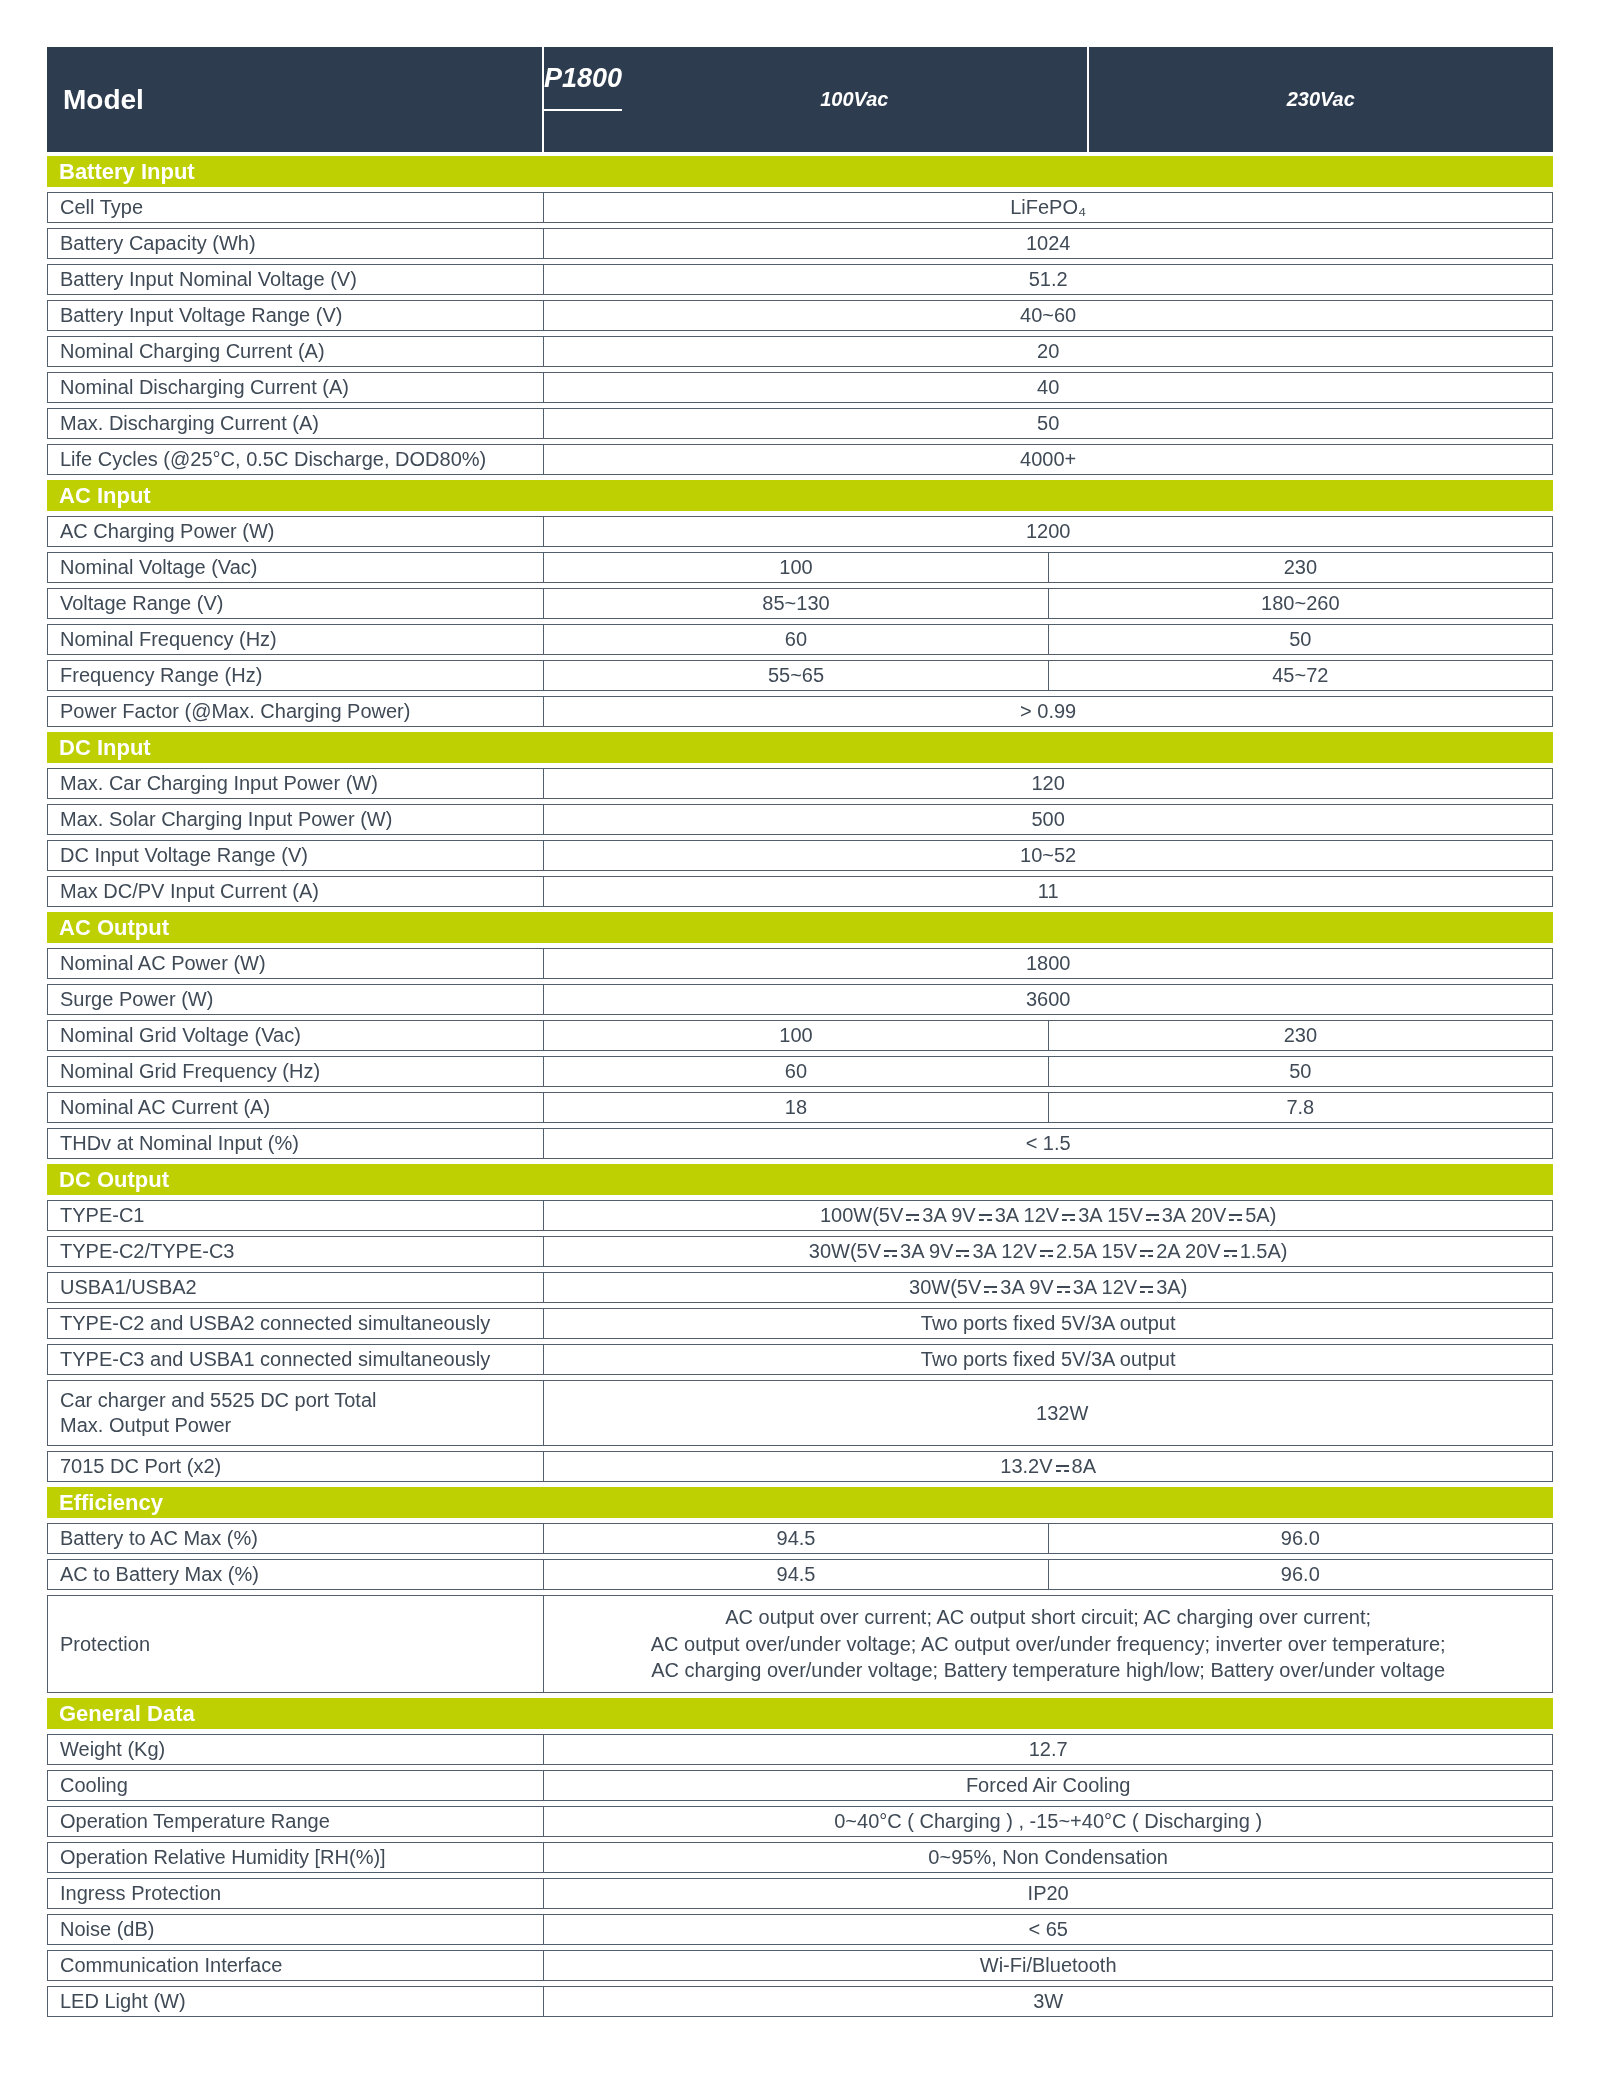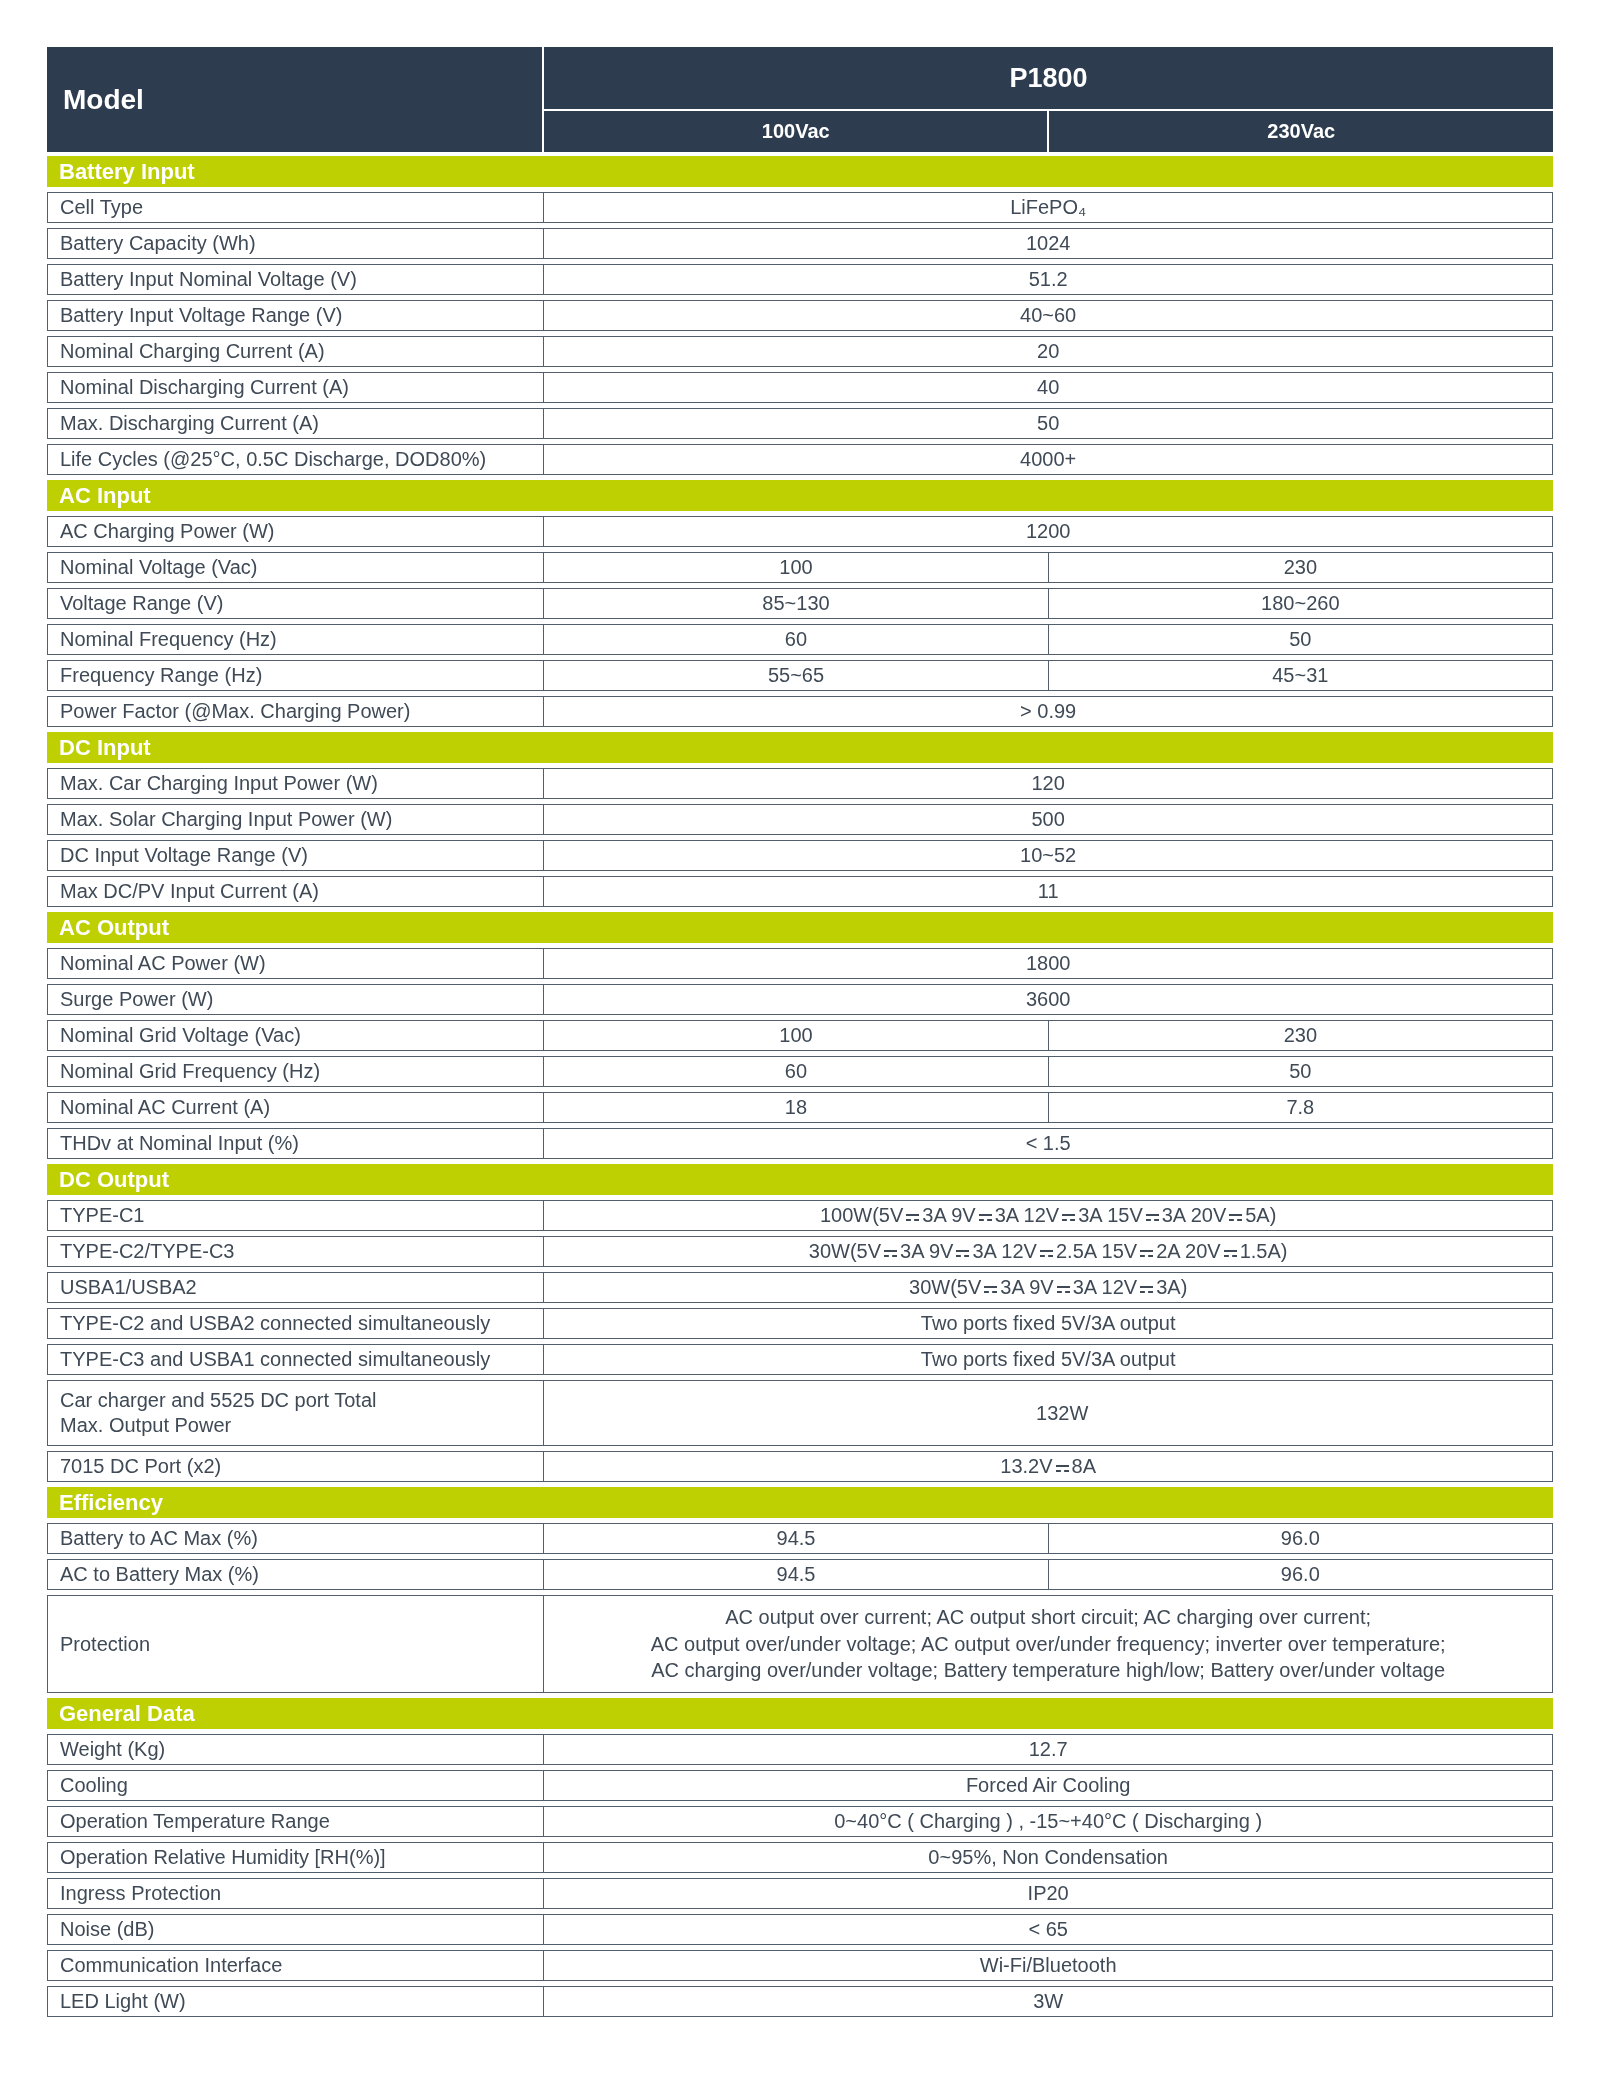--- a/index.html
+++ b/index.html
@@ -9,21 +9,21 @@
     font-family:"Liberation Sans","DejaVu Sans",sans-serif;
   }
   .sheet { position:absolute; left:47px; top:47px; width:1506px; }
 
   
   .hdr { display:flex; background:var(--hdr,#2d3c4e); height:105px; margin-bottom:4px; }
   .hdr-model {
     width:33%; border-right:2px solid #fff; display:flex; align-items:center;
     padding-left:16px; color:#fff; font-size:28px; font-weight:bold;
   }
-  .hdr-right { flex:1; display:flex; flex-direction:column; }
+  .hdr-right { flex:1; display:flex; flex-direction:row;font-style:italic; }
   .hdr-product {
     height:64px; display:flex; align-items:center; justify-content:center;
     color:#fff; font-weight:bold; font-size:27px; border-bottom:2px solid #fff;
   }
   .hdr-cols { flex:1; display:flex; }
   .hdr-col {
     flex:1; display:flex; align-items:center; justify-content:center;
     color:#fff; font-weight:bold; font-size:20px;
   }
   .hdr-col + .hdr-col { border-left:2px solid #fff; }
@@ -158,21 +158,21 @@
         <div class="cell val">
           <span>50</span>
         </div>
       </div>
       <div class="row">
         <div class="cell label">Frequency Range (Hz)</div>
         <div class="cell val">
           <span>55~65</span>
         </div>
         <div class="cell val">
-          <span>45~31</span>
+          <span>45~72</span>
         </div>
       </div>
       <div class="row">
         <div class="cell label">Power Factor (@Max. Charging Power)</div>
         <div class="cell val">
           <span class="vtext">&gt; 0.99</span>
         </div>
       </div>
       <div class="section-bar">
         <span>DC Input</span>

